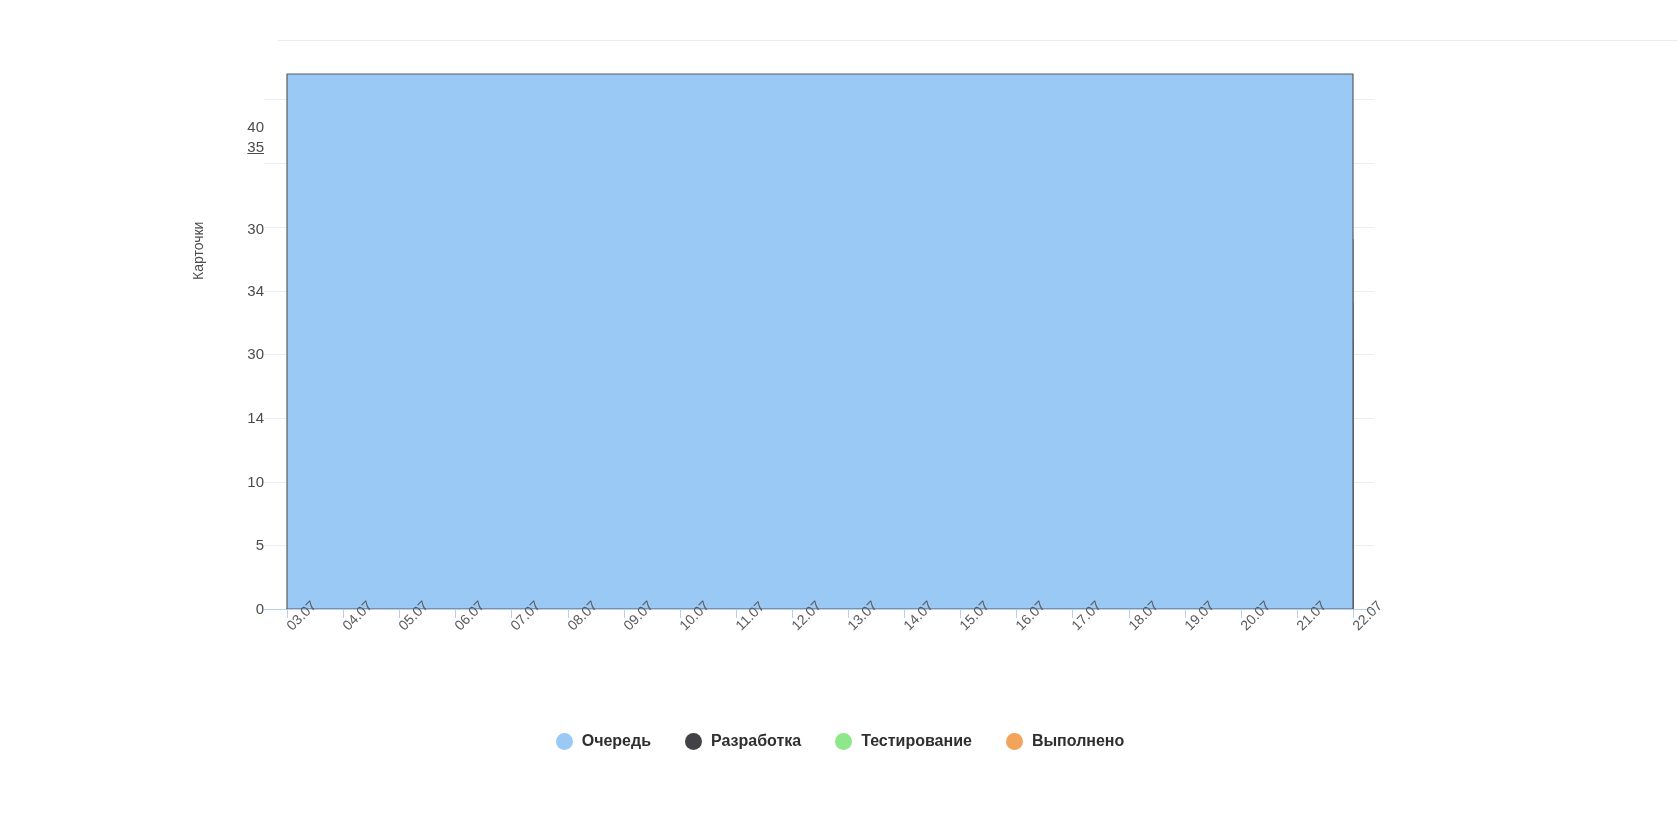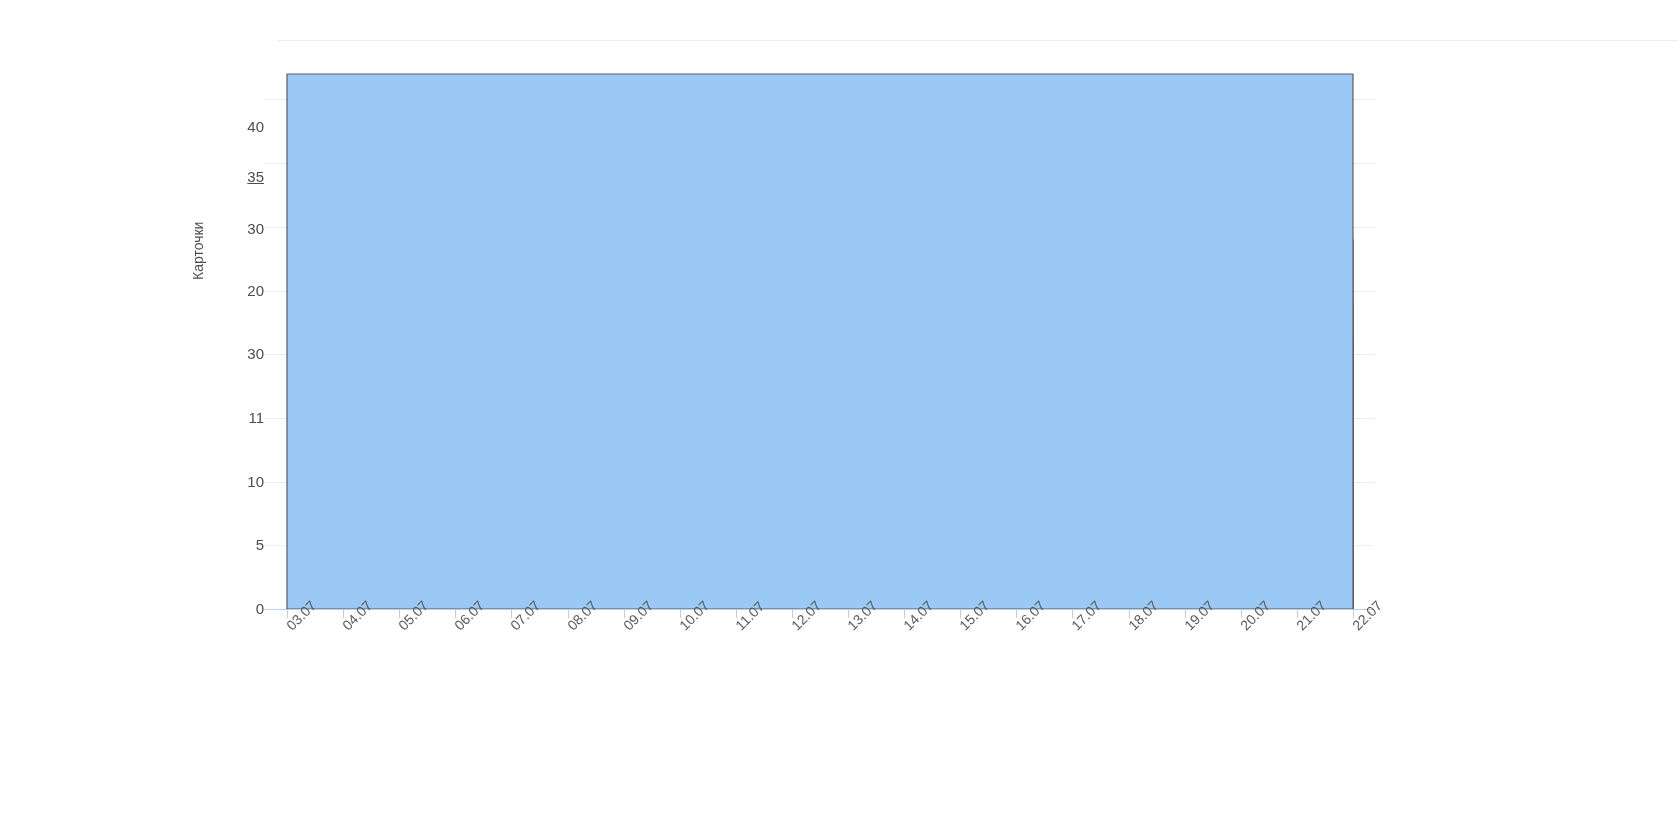--- a/index.html
+++ b/index.html
@@ -83,37 +83,37 @@
       <div class="gridline" style="top: 545.31px;"></div>
       <div class="ytick-wrap" style="top: 0px;">
         <div class="ylabel" style="top: 545.31px;">5</div>
       </div>
       <div class="gridline" style="top: 481.619px;"></div>
       <div class="ytick-wrap" style="top: 0px;">
         <div class="ylabel" style="top: 481.619px;">10</div>
       </div>
       <div class="gridline" style="top: 417.929px;"></div>
       <div class="ytick-wrap" style="top: 0px;">
-        <div class="ylabel" style="top: 417.929px;">11</div>
+        <div class="ylabel" style="top: 417.929px;">14</div>
       </div>
       <div class="gridline" style="top: 354.238px;"></div>
       <div class="ytick-wrap" style="top: 0px;">
         <div class="ylabel" style="top: 354.238px;">30</div>
       </div>
       <div class="gridline" style="top: 290.548px;"></div>
       <div class="ytick-wrap" style="top: 0px;">
-        <div class="ylabel" style="top: 290.548px;">20</div>
+        <div class="ylabel" style="top: 290.548px;">34</div>
       </div>
       <div class="gridline" style="top: 226.857px;"></div>
       <div class="ytick-wrap" style="top: 0px;">
         <div class="ylabel" style="top: 229px;">30</div>
       </div>
       <div class="gridline" style="top: 163.167px;"></div>
       <div class="ytick-wrap" style="top: 0px;">
-        <div class="ylabel" style="top: 177px; text-decoration: underline;">35</div>
+        <div class="ylabel" style="top: 147px; text-decoration: underline;">35</div>
       </div>
       <div class="gridline" style="top: 99.4762px;"></div>
       <div class="ytick-wrap" style="top: 0px;">
         <div class="ylabel" style="top: 102px; margin-top: 25px;">40</div>
       </div>
     </div>
 
   <div class="plot">
     <svg id="areas" viewBox="0 0 1066 535" preserveAspectRatio="none">
         <path d="M 0.00 535.00 L 56.11 535.00 L 112.21 535.00 L 168.32 535.00 L 224.42 535.00 L 280.53 535.00 L 336.63 535.00 L 392.74 535.00 L 448.84 535.00 L 504.95 509.52 L 561.05 496.79 L 617.16 471.31 L 673.26 471.31 L 729.37 471.31 L 785.47 458.57 L 841.58 420.36 L 897.68 369.40 L 953.79 343.93 L 1009.89 318.45 L 1066.00 267.50 L 1066.00 535.00 L 0.00 535.00 Z" fill="#f5b072" stroke="#5a5a5e" stroke-width="1.2" stroke-linejoin="round" vector-effect="non-scaling-stroke"></path>
@@ -160,14 +160,32 @@
       <div class="xtick" style="left: 1184.68px;"></div>
       <div class="xlabel" style="left: 1180.68px;">19.07</div>
       <div class="xtick" style="left: 1240.79px;"></div>
       <div class="xlabel" style="left: 1236.79px;">20.07</div>
       <div class="xtick" style="left: 1296.89px;"></div>
       <div class="xlabel" style="left: 1292.89px;">21.07</div>
       <div class="xtick" style="left: 1353px;"></div>
       <div class="xlabel" style="left: 1349px;">22.07</div>
     </div>
 
+  <div class="legend" id="legend">
+      <div class="legend-item">
+        <span class="legend-dot" style="background: rgb(153, 201, 244);"></span>
+        <span class="legend-label">Очередь</span>
+      </div>
+      <div class="legend-item">
+        <span class="legend-dot" style="background: rgb(66, 66, 70);"></span>
+        <span class="legend-label">Разработка</span>
+      </div>
+      <div class="legend-item">
+        <span class="legend-dot" style="background: rgb(140, 232, 138);"></span>
+        <span class="legend-label">Тестирование</span>
+      </div>
+      <div class="legend-item">
+        <span class="legend-dot" style="background: rgb(242, 163, 92);"></span>
+        <span class="legend-label">Выполнено</span>
+      </div>
+    </div>
 
 </div>
 
 </body></html>

